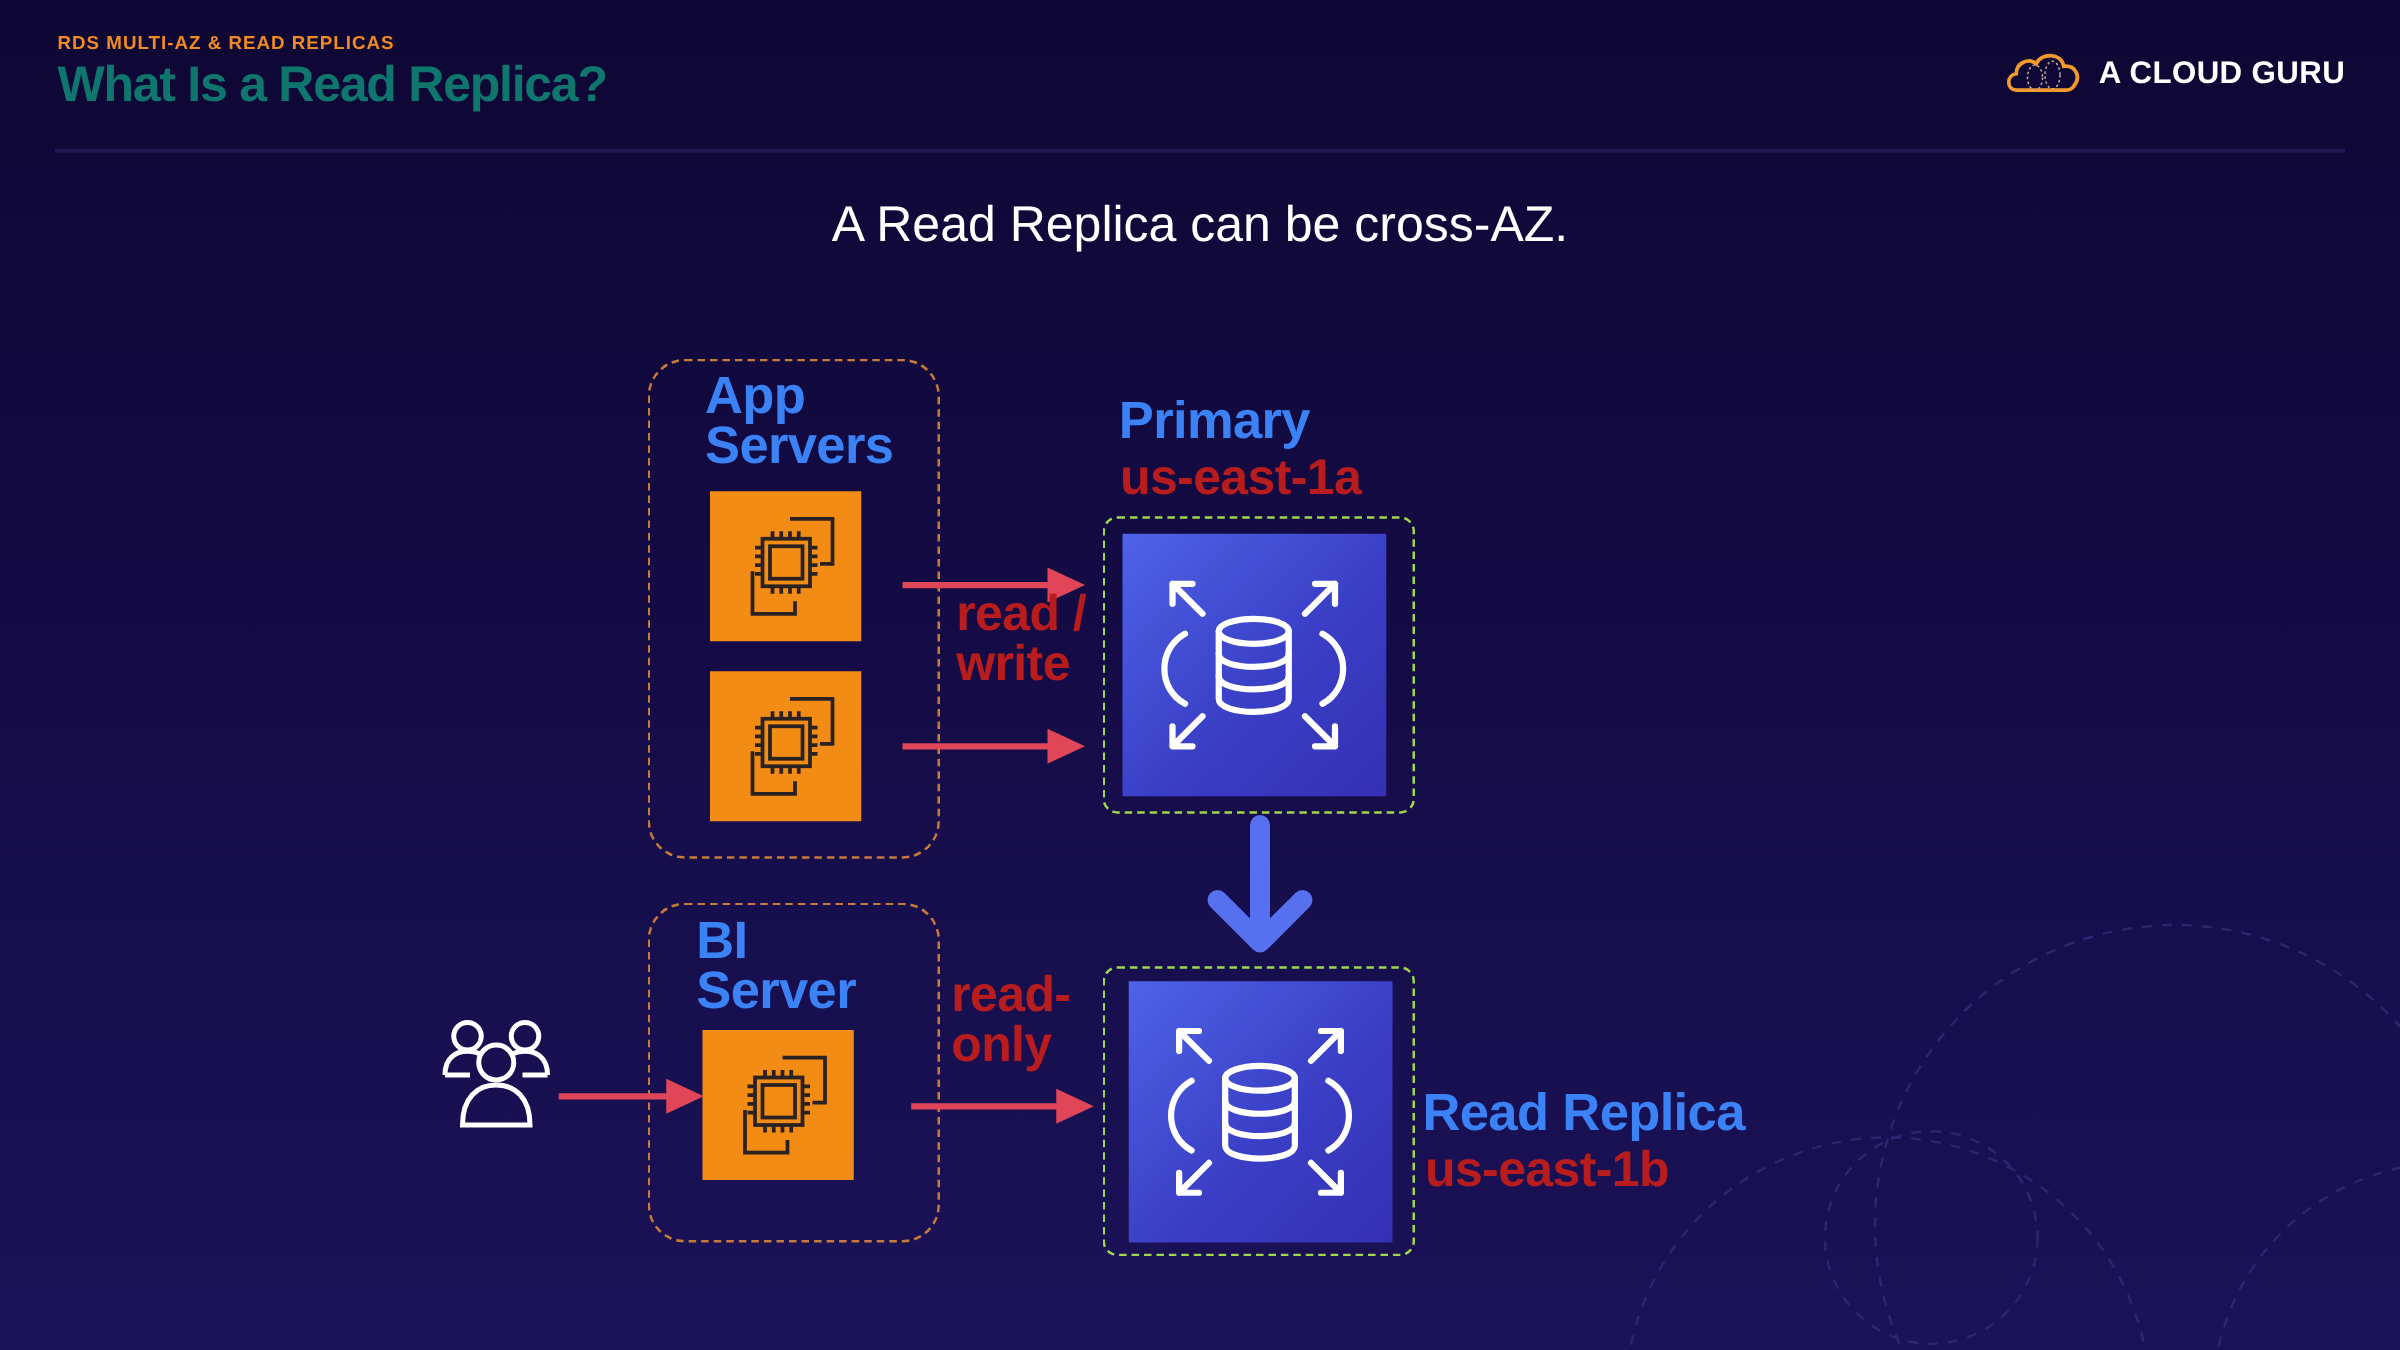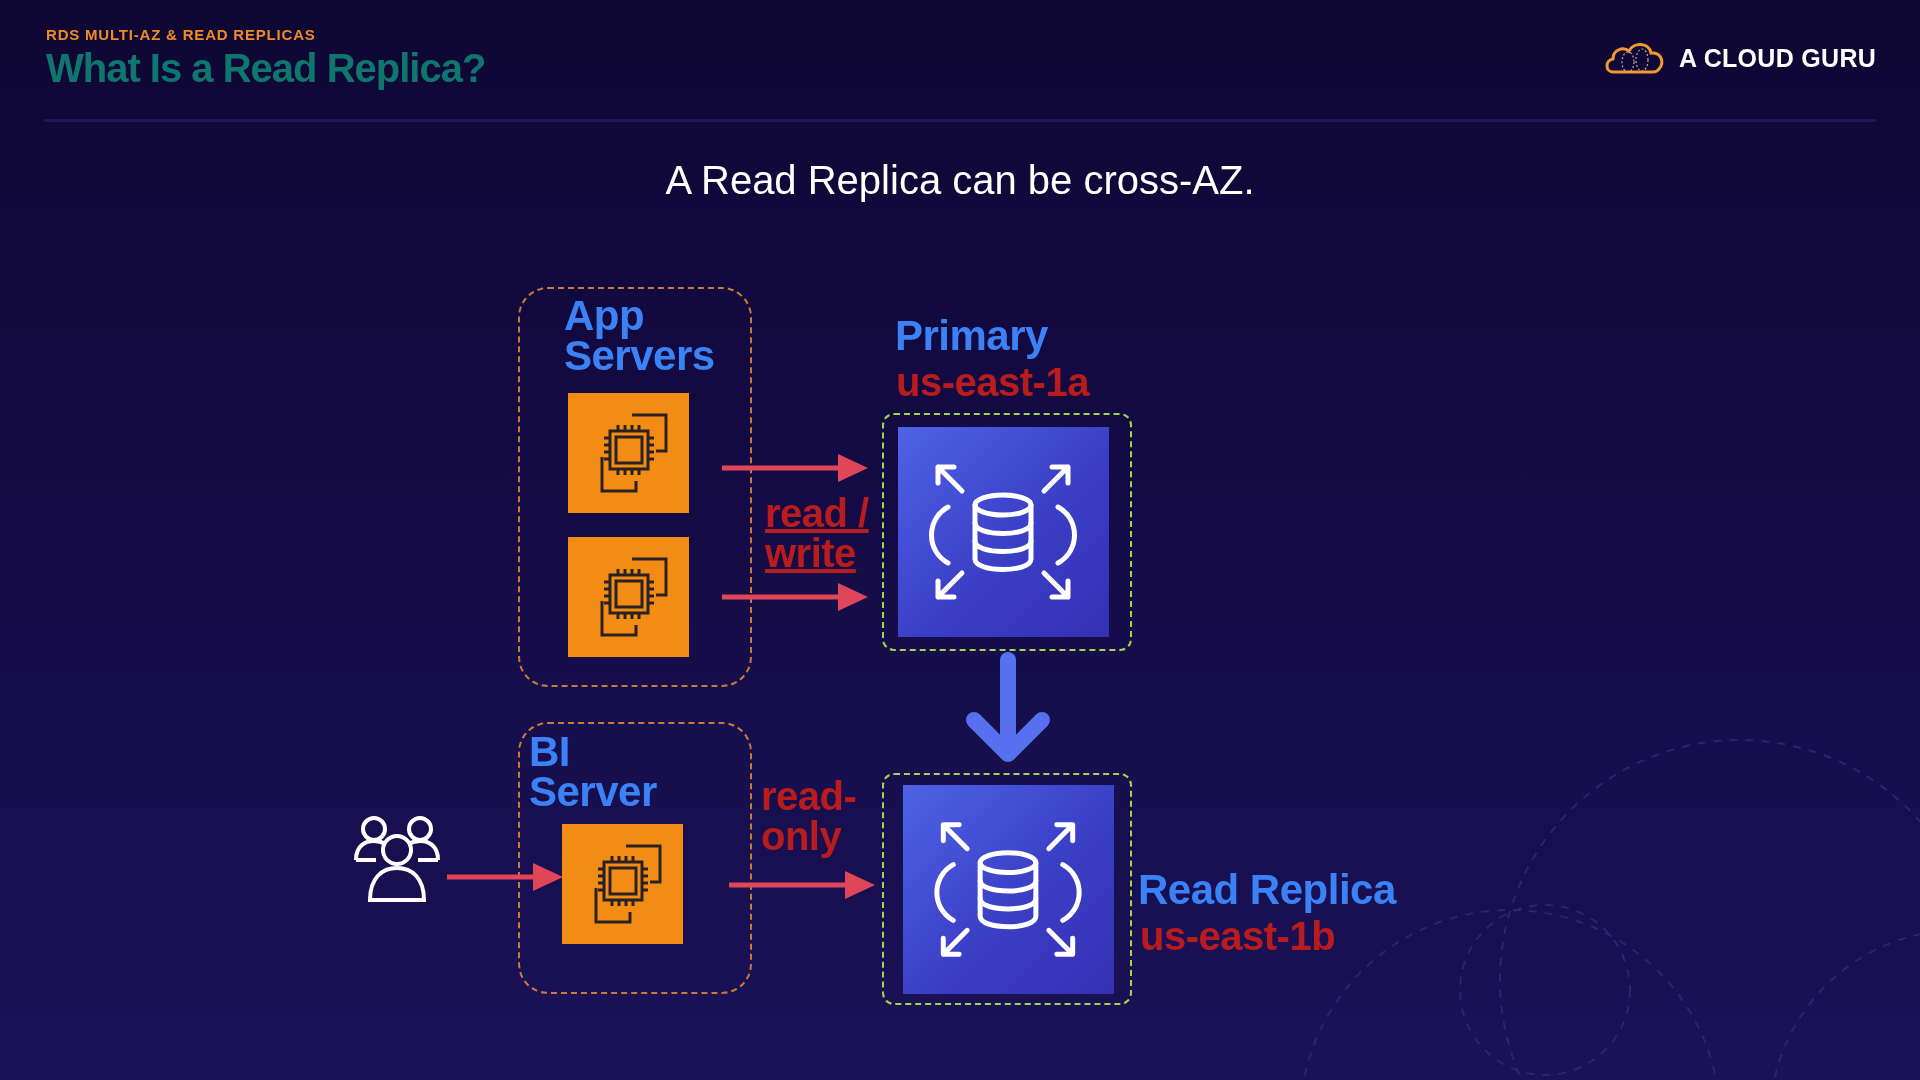--- a/index.html
+++ b/index.html
@@ -82,21 +82,21 @@
 </div>
 
 <svg class="abs" style="left:720px;top:448px;" width="150" height="40" viewBox="0 0 150 40">
   <line x1="2" y1="20" x2="120" y2="20" stroke="#e04657" stroke-width="5"></line>
   <polygon points="118,6 148,20 118,34" fill="#e04657"></polygon>
 </svg>
 <svg class="abs" style="left:720px;top:577px;" width="150" height="40" viewBox="0 0 150 40">
   <line x1="2" y1="20" x2="120" y2="20" stroke="#e04657" stroke-width="5"></line>
   <polygon points="118,6 148,20 118,34" fill="#e04657"></polygon>
 </svg>
-<div class="abs white-label" style="left:765px;top:493px;text-decoration:underline;">
+<div class="abs white-label" style="left:765px;top:471px;">
   <div>read /</div>
   <div>write</div>
 </div>
 
 <div class="abs orange-label" style="left:895px;top:316px;">Primary</div>
 <div class="abs white-label" style="left:896px;top:362px;">us-east-1a</div>
 <div class="abs az-box" style="left:882px;top:413px;width:250px;height:238px;"></div>
 <div class="abs rds" style="left:898px;top:427px;width:211px;height:210px;">
   <svg width="211" height="210" viewBox="0 0 211 210">
     <g fill="none" stroke="#ffffff" stroke-width="5" stroke-linecap="round">
@@ -135,21 +135,21 @@
       <path d="M170 40 L146 64 M170 40 H154 M170 40 V56"></path>
       <path d="M40 170 L64 146 M40 170 H56 M40 170 V154"></path>
       <path d="M170 170 L146 146 M170 170 H154 M170 170 V154"></path>
     </g>
   </svg>
 </div>
 <div class="abs orange-label" style="left:1138px;top:870px;">Read Replica</div>
 <div class="abs white-label" style="left:1140px;top:916px;">us-east-1b</div>
 
 <div class="abs group-box" style="left:518px;top:722px;width:234px;height:272px;"></div>
-<div class="abs orange-label" style="left:529px;top:732px;">
+<div class="abs orange-label" style="left:557px;top:732px;">
   <div>BI</div>
   <div>Server</div>
 </div>
 <div class="abs ec2" style="left:562px;top:824px;width:121px;height:120px;">
   <svg width="121" height="120" viewBox="0 0 121 120">
     <g fill="none" stroke="#2a2222" stroke-width="3">
       <path d="M64 22 H98 V58 H88"></path>
       <path d="M34 64 V98 H68 V88"></path>
       <rect x="42" y="38" width="38" height="38"></rect>
       <rect x="48" y="44" width="26" height="26"></rect>

